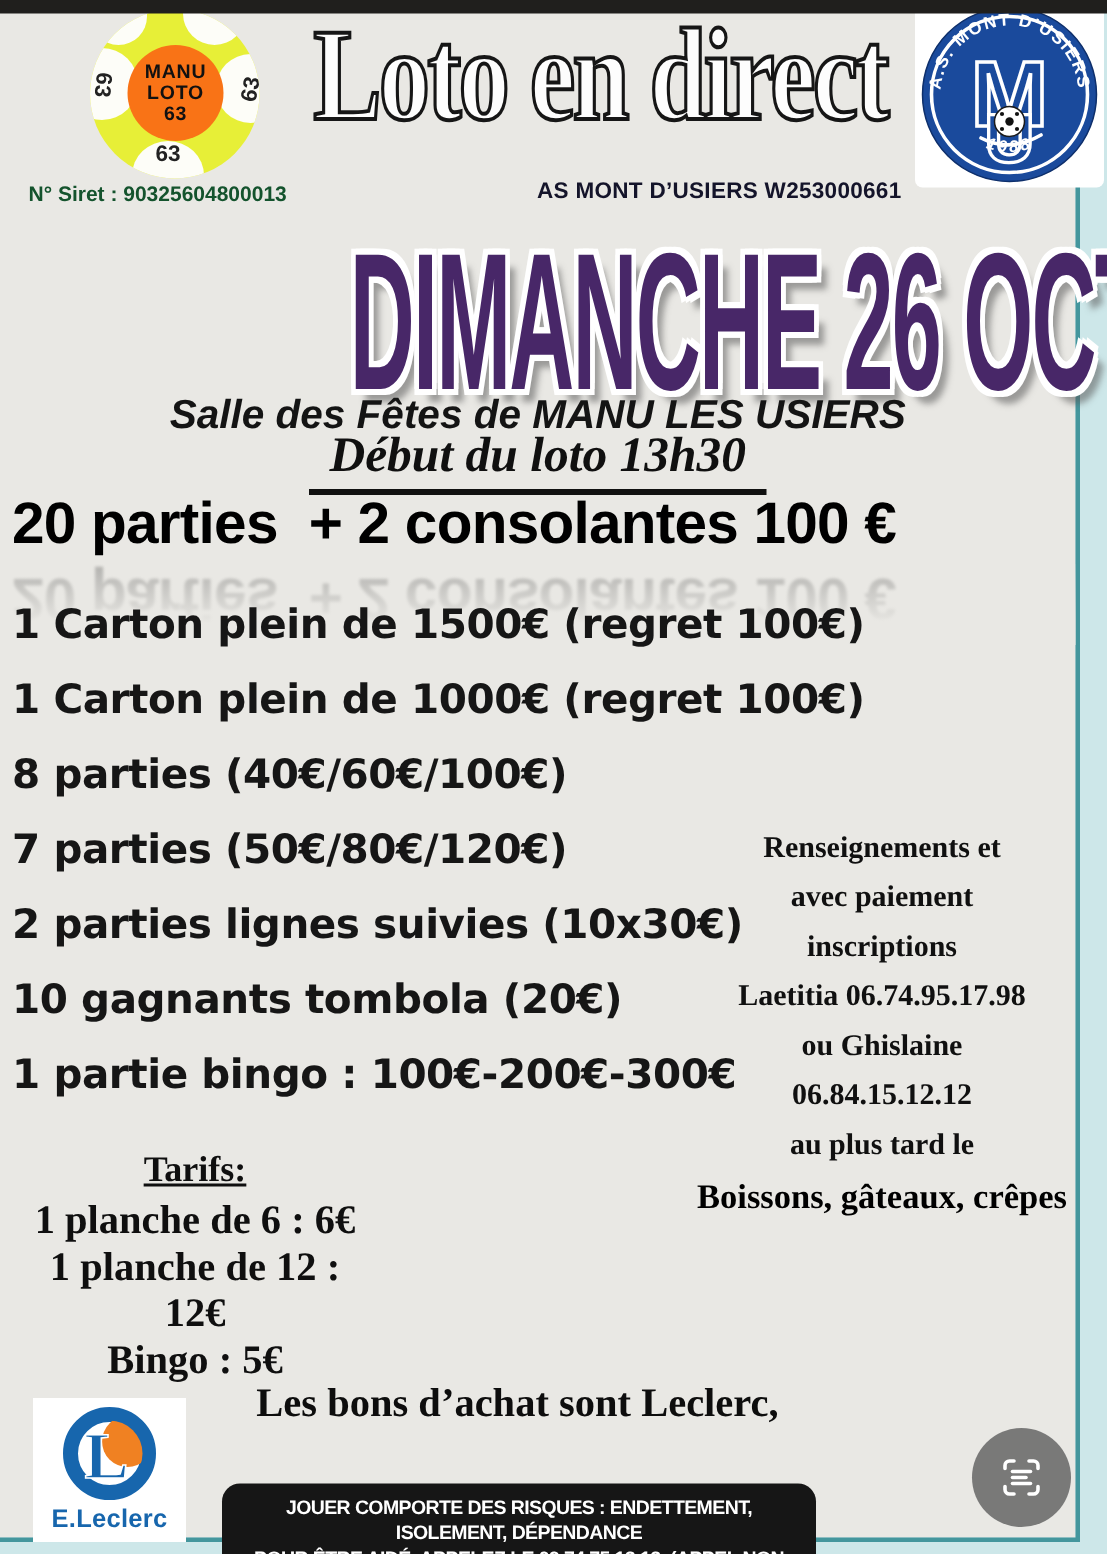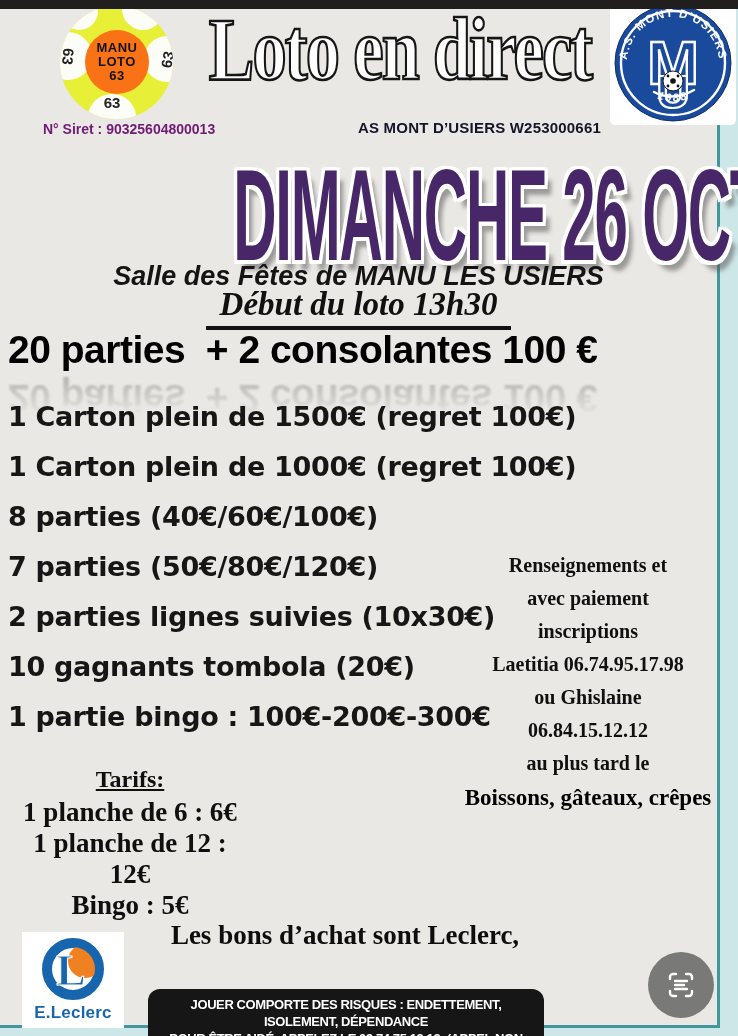--- a/index.html
+++ b/index.html
@@ -27,21 +27,21 @@
   .rot90{transform:rotate(95deg);display:inline-block;}
   .rotm80{transform:rotate(-80deg);display:inline-block;}
   .ball-center{position:absolute;left:25px;top:24px;width:64px;height:64px;border-radius:50%;
        background:#f97316;display:flex;flex-direction:column;align-items:center;justify-content:center;
        color:#111;font-weight:bold;font-size:13px;line-height:14px;letter-spacing:.5px;}
   .loto-title{left:178px;top:0px;width:444px;text-align:center;white-space:nowrap;
       font-family:"Liberation Serif",serif;font-weight:bold;font-size:72px;
       color:#fdfdfd;-webkit-text-stroke:2.2px #161616;letter-spacing:-2px;
       transform:scale(.95,1.22);transform-origin:center top;z-index:1;}
   .club-card{left:610px;top:2px;width:126px;height:123px;background:#fff;border-radius:5px;z-index:2;}
-  .siret{left:43px;top:121px;font-size:14px;font-weight:600;color:#701a75;}
+  .siret{left:19px;top:121px;font-size:14px;font-weight:600;color:#14532d;}
   .assoc{left:358px;top:119px;font-size:15px;font-weight:800;color:#14142a;letter-spacing:.2px;}
 
   
   .dimanche{left:0;top:150px;width:717px;text-align:center;}
   .dimanche-inner{display:inline-block;white-space:nowrap;
      font-weight:900;font-size:100px;line-height:100px;letter-spacing:-2px;color:#482768;
      transform:scale(.60,1.30);transform-origin:center top;
      text-shadow:-5px 0 0 #fff,5px 0 0 #fff,0 -3px 0 #fff,0 3px 0 #fff,
        -5px -3px 0 #fff,5px -3px 0 #fff,-5px 3px 0 #fff,5px 3px 0 #fff,
        11px 7px 5px rgba(90,90,90,.55);}

